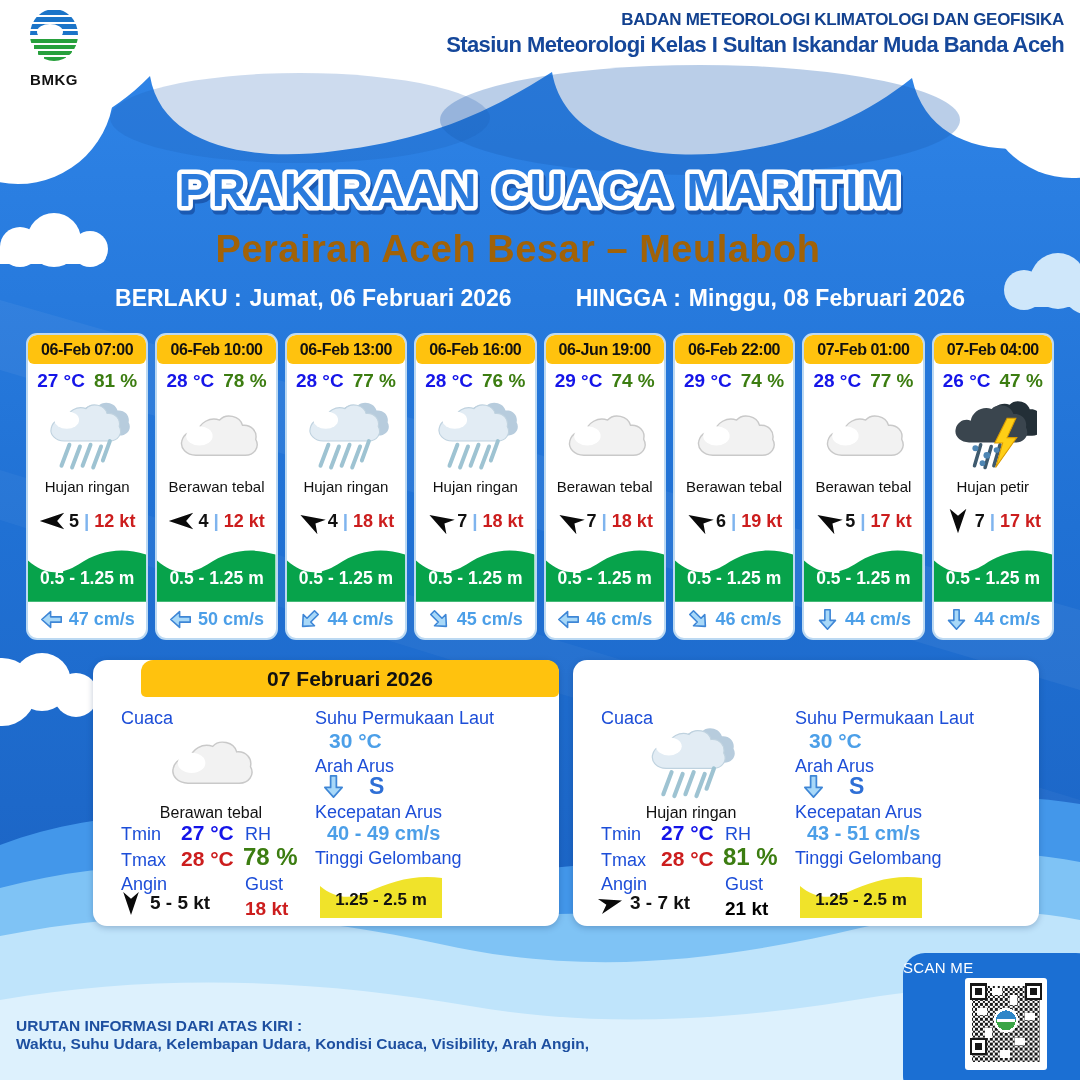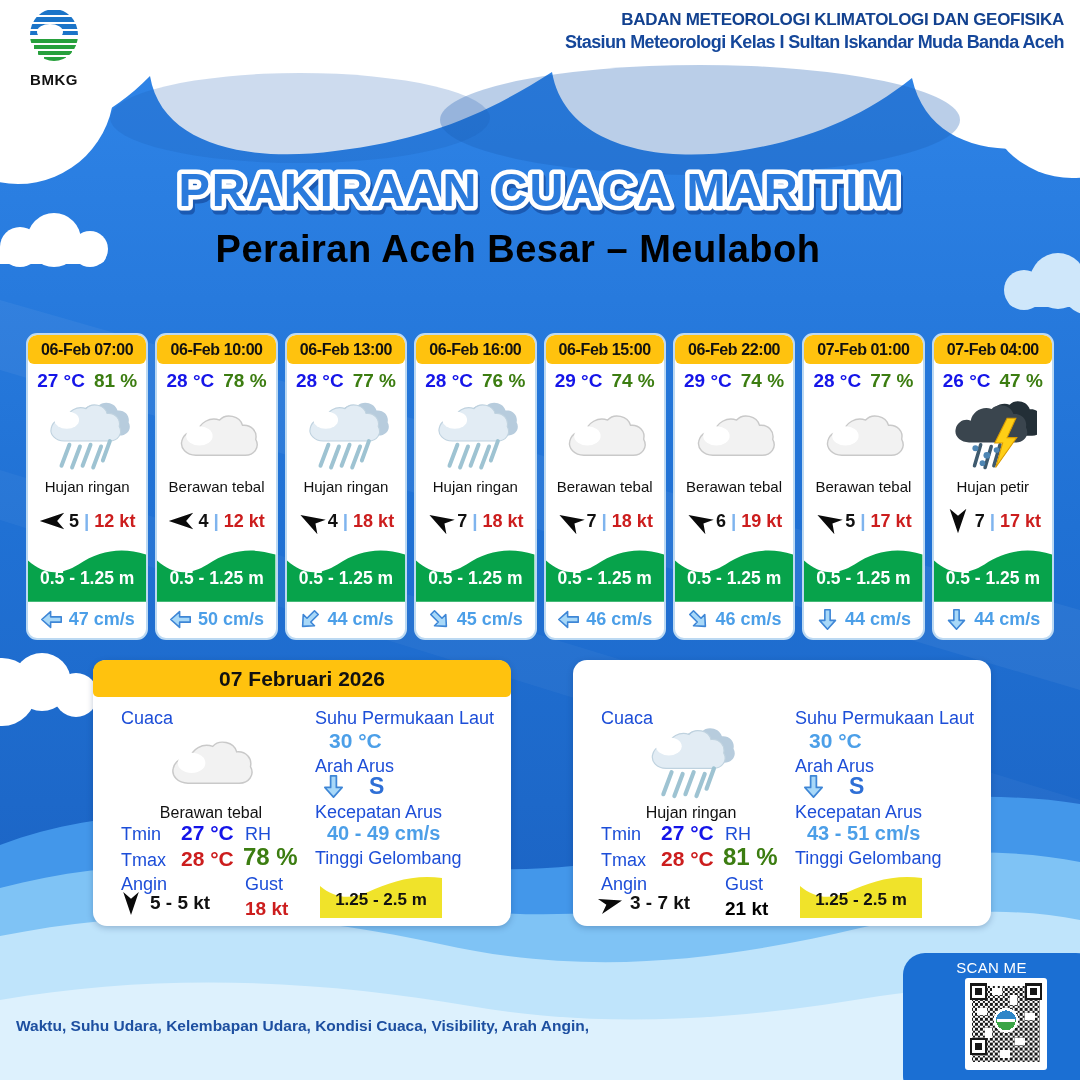--- a/index.html
+++ b/index.html
@@ -6,30 +6,30 @@
   body{width:1080px;height:1080px;overflow:hidden;background:#fff;
        font-family:"Liberation Sans",sans-serif;}
   #stage{position:relative;width:1080px;height:1080px;overflow:hidden;}
   
   #bg{position:absolute;left:0;top:0;z-index:0;}
   
   .logo-block{position:absolute;left:14px;top:8px;width:80px;text-align:center;z-index:3;}
   .logo-block .bmkg-txt{font-weight:bold;font-size:15px;color:#111;margin-top:1px;letter-spacing:.5px;}
   .agency{position:absolute;right:16px;top:10px;text-align:right;z-index:3;}
   .agency .l1{font-weight:bold;font-size:17px;letter-spacing:-.3px;color:#12418F;}
-  .agency .l2{font-weight:bold;font-size:18px;letter-spacing:-.6px;color:#15479A;margin-top:2px;}
+  .agency .l2{font-weight:bold;font-size:22px;letter-spacing:-.6px;color:#15479A;margin-top:2px;}
   
   .title-wrap{position:absolute;left:0;top:158px;width:1080px;text-align:center;z-index:3;}
   .title-wrap svg{overflow:visible;}
   .title-wrap text{font-family:"Liberation Sans",sans-serif;font-weight:bold;font-size:47px;
       letter-spacing:2px;fill:#2B7BDC;stroke:#fff;stroke-width:9px;paint-order:stroke;
       stroke-linejoin:round;}
   .title-shadow{filter:drop-shadow(2px 4px 0 rgba(14,60,140,.55));}
   .subtitle{position:absolute;left:0;top:228px;width:1036px;text-align:center;z-index:3;
-      color:#000000;font-weight:bold;font-size:38px;letter-spacing:.5px;}
+      color:#a16207;font-weight:bold;font-size:38px;letter-spacing:.5px;}
   .validity{position:absolute;left:0;top:285px;width:1080px;z-index:3;display:flex;
       justify-content:center;gap:64px;color:#fff;font-size:23px;}
   .validity b{font-weight:bold;}
   .validity .val{font-weight:bold;margin-left:8px;}
   
   .cards-row{position:absolute;left:26px;top:333px;width:1028px;z-index:3;
       display:grid;grid-template-columns:repeat(8,1fr);gap:7px;}
   .hcard{background:#fff;border:2px solid #BCD9F2;border-radius:11px;height:303px;
       display:flex;flex-direction:column;overflow:hidden;}
   .hc-head{background:#FFC20E;border-radius:8px 8px 6px 6px;height:29px;line-height:29px;
@@ -60,21 +60,21 @@
   .barrow svg{width:23px;height:23px;}
   
   [data-rot="45"]  svg{transform:rotate(45deg);}
   [data-rot="90"]  svg{transform:rotate(90deg);}
   [data-rot="135"] svg{transform:rotate(135deg);}
   [data-rot="180"] svg{transform:rotate(180deg);}
   [data-rot="210"] svg{transform:rotate(210deg);}
   [data-rot="-15"] svg{transform:rotate(-15deg);}
   
   .dcard{position:absolute;top:660px;width:418px;height:266px;background:#fff;
-      border-radius:14px;z-index:3;box-shadow:0 2px 6px rgba(10,40,90,.25);}
+      border-radius:14px;z-index:3;box-shadow:0 2px 6px rgba(10,40,90,.25);padding-left:48px;}
   #dcard0{left:93px;} #dcard1{left:573px;}
   .dc-head{background:#FFC20E;border-radius:12px 12px 5px 5px;height:37px;line-height:37px;
       text-align:center;font-weight:bold;font-size:21px;color:#111;}
   .dc-lab{position:absolute;color:#1d4ed8;font-size:18px;white-space:nowrap;}
   .dc-val{position:absolute;font-weight:bold;white-space:nowrap;}
   .dc-icon{position:absolute;left:42px;top:62px;width:150px;height:80px;
       display:flex;align-items:center;justify-content:center;}
   .dc-icon svg{display:none;width:92px;height:80px;}
   .dc-icon[data-icon="hujan-ringan"]  .ic-hujan-ringan{display:block;}
   .dc-icon[data-icon="berawan-tebal"] .ic-berawan-tebal{display:block;}
@@ -87,21 +87,21 @@
   .dc-wavebox svg{position:absolute;left:0;top:0;width:100%;height:100%;}
   .dc-wavebox span{position:absolute;left:0;top:24px;width:100%;text-align:center;
       font-weight:bold;font-size:17px;color:#111;}
   .dc-arrow{position:absolute;}
   .dc-arrow svg{width:25px;height:25px;}
   
   .footer-info{position:absolute;left:16px;top:1017px;z-index:4;color:#1D4FA0;
       font-weight:bold;font-size:15.5px;line-height:18px;}
   .qr-panel{position:absolute;left:903px;top:953px;width:195px;height:145px;z-index:4;
       background:#1B6FD3;border-radius:22px;}
-  .qr-panel .scanme{position:absolute;left:0;right:18px;top:6px;text-align:center;
+  .qr-panel .scanme{position:absolute;left:0;right:18px;top:6px;text-align:left;
       color:#fff;font-size:15px;letter-spacing:.3px;}
   .qr-box{position:absolute;left:62px;top:25px;width:82px;height:92px;background:#fff;
       border-radius:3px;display:flex;align-items:center;justify-content:center;}
   .qr-box svg{width:72px;height:82px;}
   .hidden-defs{position:absolute;width:0;height:0;overflow:hidden;}
 </style>
 </head>
 <body>
 <div id="stage">
 
@@ -219,20 +219,24 @@
   <div class="l1">BADAN METEOROLOGI KLIMATOLOGI DAN GEOFISIKA</div>
   <div class="l2">Stasiun Meteorologi Kelas I Sultan Iskandar Muda Banda Aceh</div>
 </div>
 
 <div class="title-wrap">
   <svg class="title-shadow" width="1080" height="64">
     <text x="540" y="48" text-anchor="middle">PRAKIRAAN CUACA MARITIM</text>
   </svg>
 </div>
 <div class="subtitle">Perairan Aceh Besar – Meulaboh</div>
+<div class="validity">
+  <div><b>BERLAKU :</b><span class="val">Jumat, 06 Februari 2026</span></div>
+  <div><b>HINGGA :</b><span class="val">Minggu, 08 Februari 2026</span></div>
+</div>
 
 <div class="cards-row">
 
   <div class="hcard">
     <div class="hc-head">06-Feb 07:00</div>
     <div class="hc-temp">
           <span class="t">27 °C</span>
           <span class="h">81 %</span>
         </div>
     <div class="wicon" data-icon="hujan-ringan">
@@ -380,21 +384,21 @@
       <span class="barrow" data-rot="45">
             <svg viewBox="0 0 26 26">
               <use href="#def-barrow"></use>
             </svg>
           </span>
       <span>45 cm/s</span>
     </div>
   </div>
 
   <div class="hcard">
-    <div class="hc-head">06-Feb 15:00</div>
+    <div class="hc-head">06-Jun 19:00</div>
     <div class="hc-temp">
           <span class="t">29 °C</span>
           <span class="h">74 %</span>
         </div>
     <div class="wicon" data-icon="berawan-tebal">
 
       <svg class="ic-berawan-tebal" viewBox="0 0 100 86">
             <use href="#def-cloud"></use>
           </svg>
 
@@ -631,20 +635,21 @@
   <div class="dc-lab" style="left:222px;top:188px;">Tinggi Gelombang</div>
   <div class="dc-wavebox">
     <svg viewBox="0 0 122 52" preserveAspectRatio="none">
           <path d="M0,20 C14,32 30,34 48,26 C70,16 94,8 122,12 L122,52 L0,52 Z" fill="#F0E32A"></path>
         </svg>
     <span>1.25 - 2.5 m</span>
   </div>
 </div>
 
 <div class="footer-info">
+  <div>URUTAN INFORMASI DARI ATAS KIRI :</div>
   <div>Waktu, Suhu Udara, Kelembapan Udara, Kondisi Cuaca, Visibility, Arah Angin,</div>
 </div>
 
 <div class="qr-panel">
   <div class="scanme">SCAN ME</div>
   <div class="qr-box">
     <svg viewBox="0 0 29 33" shape-rendering="crispEdges">
       <defs>
         <pattern id="qrp" width="2" height="2" patternUnits="userSpaceOnUse">
           <rect width="1" height="1" fill="#161616"></rect>

